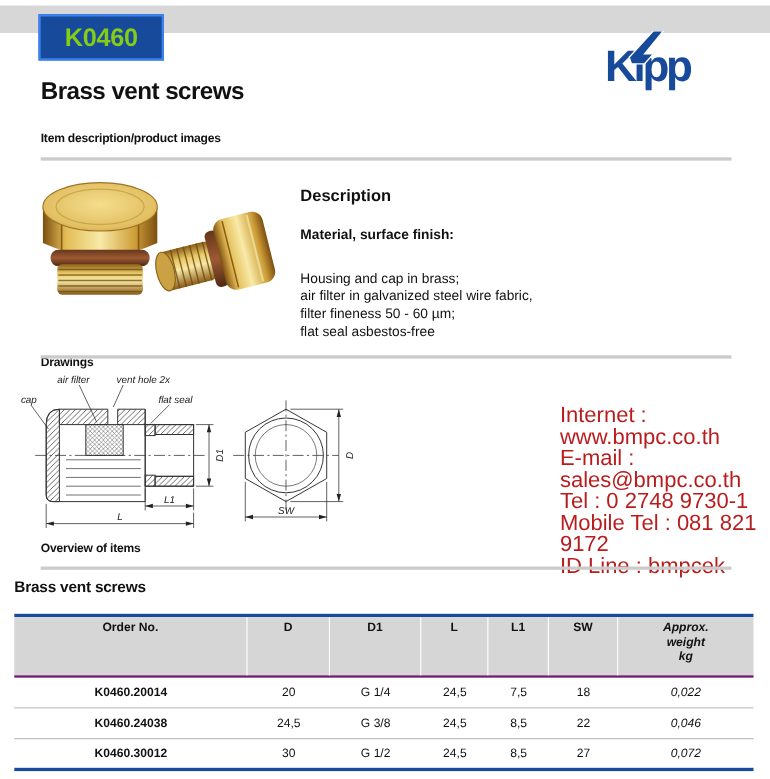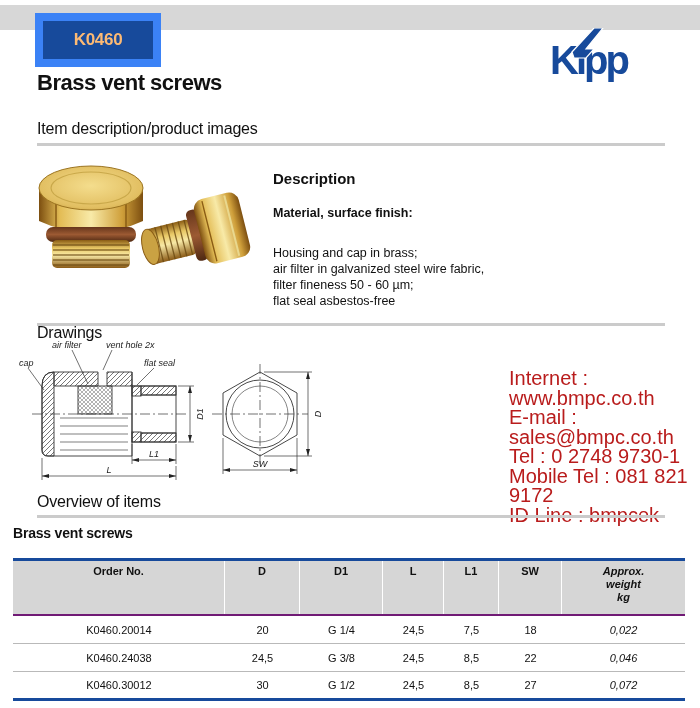--- a/index.html
+++ b/index.html
@@ -3,26 +3,26 @@
 <meta charset="utf-8">
 <style>
   html,body{margin:0;padding:0;}
   body{
     width:700px;height:708px;position:relative;background:#fff;
     font-family:"Liberation Sans", sans-serif;color:#111;overflow:hidden;
   }
   .top-band{position:absolute;top:5px;left:0;width:700px;height:25px;background:#d7d7d7;}
   .code-box{
     position:absolute;left:35px;top:13px;width:110px;height:38px;
-    background:#174a9b;border:8px solid #3b82f6;color:#fdba74;
-    font-weight:bold;font-size:17px;line-height:38px;text-align:center;letter-spacing:-0.3px;
+    background:#174a9b;border:2px solid #3b82f6;color:#84cc16;
+    font-weight:bold;font-size:23px;line-height:38px;text-align:center;letter-spacing:-0.3px;
   }
   .kipp-logo{position:absolute;left:548px;top:28px;}
   .page-title{position:absolute;left:37px;top:70px;font-size:22px;font-weight:bold;letter-spacing:-0.5px;}
-  .section-heading{position:absolute;font-size:16px;font-weight:normal;letter-spacing:-0.2px;}
+  .section-heading{position:absolute;font-size:11px;font-weight:bold;letter-spacing:-0.2px;}
   .rule{position:absolute;left:37px;width:628px;height:3px;background:#cbcbcb;}
   #sec1{left:37px;top:120px;} #rule1{top:143px;}
   #sec2{left:37px;top:300px;margin-top:24px;} #rule2{top:323px;}
   #sec3{left:37px;top:493px;} #rule3{top:515px;}
   .product-photo{position:absolute;left:28px;top:155px;}
   .desc-heading{position:absolute;left:273px;top:170px;font-size:15px;font-weight:bold;}
   .desc-sub{position:absolute;left:273px;top:206px;font-size:12.5px;font-weight:bold;}
   .desc-lines{position:absolute;left:273px;top:221px;font-size:12.5px;line-height:16px;margin-top:24px;}
   .desc-lines div{white-space:nowrap;}
   .tech-drawing{position:absolute;left:14px;top:332px;}
@@ -32,21 +32,21 @@
   .t-top,.t-bottom{height:3px;background:#174a9b;}
   .t-header{display:flex;background:#d6d6d6;height:55px;border-bottom:2px solid #701a75;box-sizing:border-box;}
   .th{
     box-sizing:border-box;font-size:11px;font-weight:bold;text-align:center;
     padding-top:4px;white-space:pre-line;line-height:13px;border-right:1px solid #fff;
   }
   .th.last{border-right:none;}
   .t-row{display:flex;height:27px;align-items:center;border-bottom:1px solid #b9b9b9;font-size:11px;}
   .t-row.last{border-bottom:none;height:26px;}
   .td{box-sizing:border-box;text-align:center;}
-  .td.order{font-weight:normal;}
+  .td.order{font-weight:bold;}
   .c0{width:212px;} .c1{width:75px;} .c2{width:83px;} .c3{width:61px;}
   .c4{width:55px;} .c5{width:63px;} .c6{width:123px;font-style:italic;}
   svg text{font-family:"Liberation Sans", sans-serif;}
 </style>
 </head>
 <body>
 
 <div class="top-band"></div>
 
 <div class="code-box">K0460</div>

